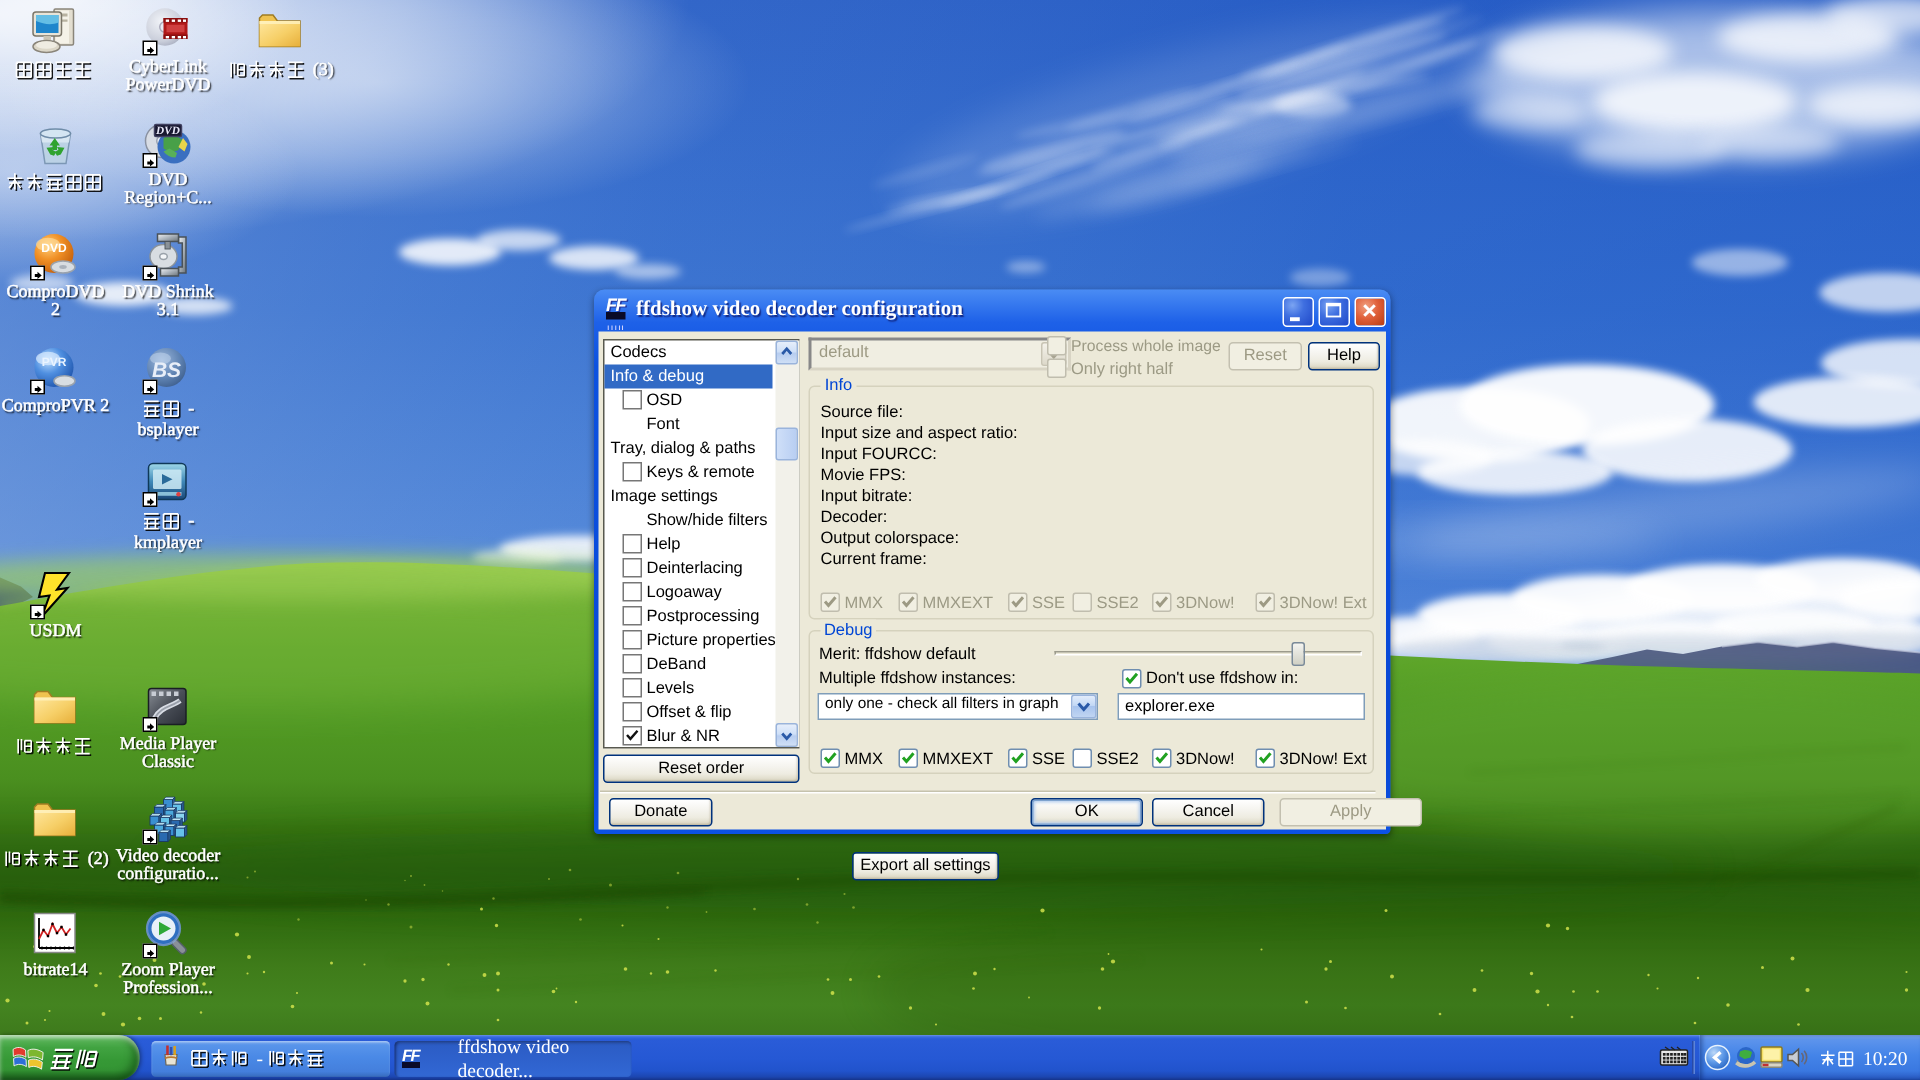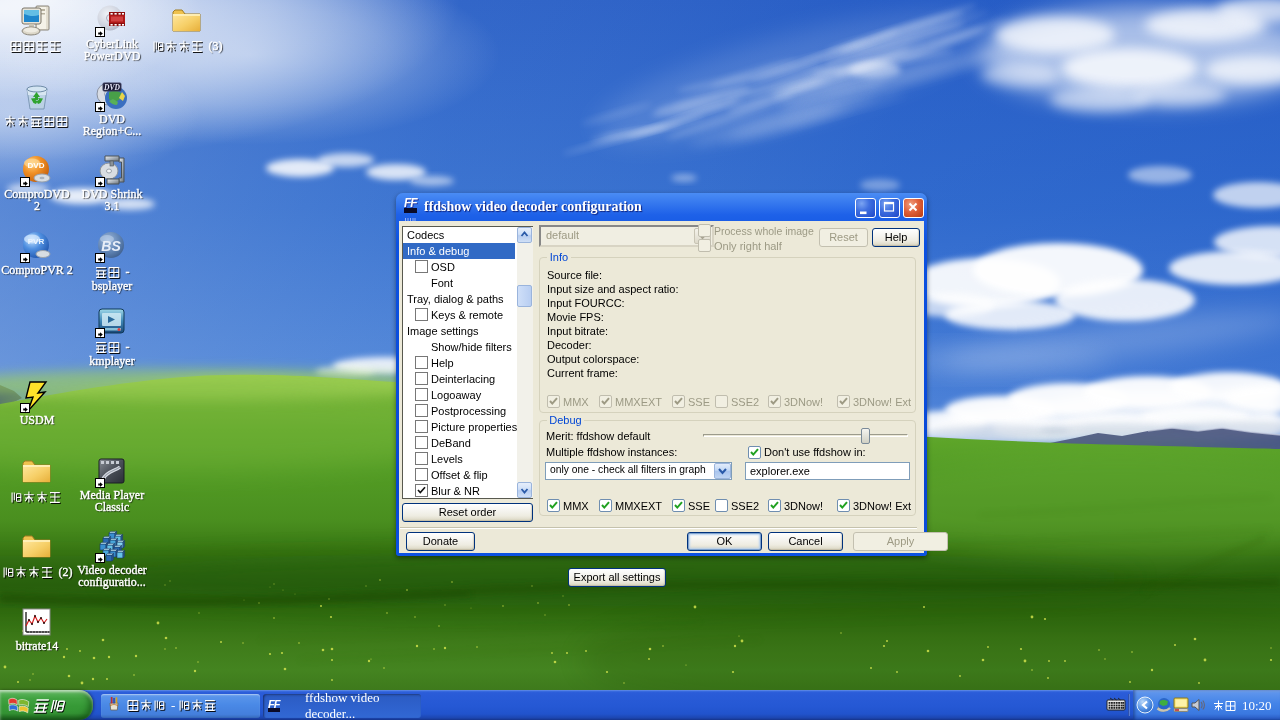--- a/index.html
+++ b/index.html
@@ -661,20 +661,35 @@
             <path d="M6 0 l1.6 -1.6 v6 L6 6 Z" fill="#2a5a90" stroke="#1a3a66" stroke-width=".5"></path>
           </g>
         </svg><div class="sc">
           <svg width="10" height="10" viewBox="0 0 10 10">
             <path d="M2 7 L6 7 L6 5 L2 5 Z" fill="none"></path>
             <path d="M2.2 7.8 L2.2 4.6 L4.0 4.6 L4.0 3.2 L6.8 5.6 L4.0 8 L4.0 6.6 L2.2 6.6 Z" fill="#000"></path>
           </svg>
         </div></div>
       <div class="lb">Video decoder<br>configuratio...</div>
     </div>
+    <div class="ic" style="left:76px;top:606px">
+      <div class="im"><svg width="34" height="33" viewBox="0 0 34 33">
+<circle cx="14" cy="13" r="11" fill="#2f6fc0" stroke="#1a4a88"></circle>
+<circle cx="14" cy="13" r="8" fill="#e8f0f8"></circle>
+<path d="M11 8.5 l8 4.5 l-8 4.5 Z" fill="#2fa838"></path>
+<rect x="21" y="20" width="11" height="4.5" rx="2" transform="rotate(45 22 21)" fill="#8a9098" stroke="#55606a"></rect>
+<circle cx="14" cy="13" r="11" fill="none" stroke="#88aadd" stroke-width="1.5" opacity=".7"></circle>
+</svg><div class="sc">
+          <svg width="10" height="10" viewBox="0 0 10 10">
+            <path d="M2 7 L6 7 L6 5 L2 5 Z" fill="none"></path>
+            <path d="M2.2 7.8 L2.2 4.6 L4.0 4.6 L4.0 3.2 L6.8 5.6 L4.0 8 L4.0 6.6 L2.2 6.6 Z" fill="#000"></path>
+          </svg>
+        </div></div>
+      <div class="lb">Zoom Player<br>Profession...</div>
+    </div>
     <div class="ic" style="left:151px;top:4px">
       <div class="im"><svg width="34" height="33" viewBox="0 0 34 33">
 <path d="M3 8 L3 27 L30 27 L30 10 L15 10 L12 6 L5 6 Z" fill="#efc24f" stroke="#a07c22"></path>
 <path d="M3 10 L30 10 L30 27 L3 27 Z" fill="url(#fgr)"></path>
 <defs>
             <linearGradient id="fgr" x1="0" y1="0" x2="1" y2="1">
 <stop offset="0" stop-color="#ffe79e"></stop>
               <stop offset=".55" stop-color="#f6cf67"></stop>
               <stop offset="1" stop-color="#e7af3a"></stop>
             </linearGradient>

